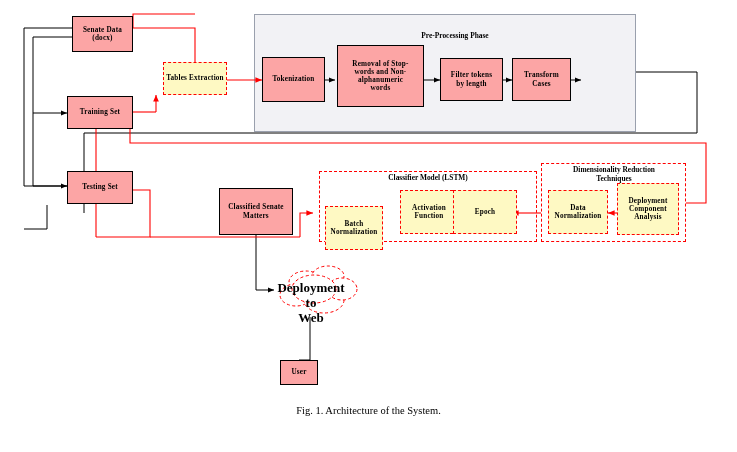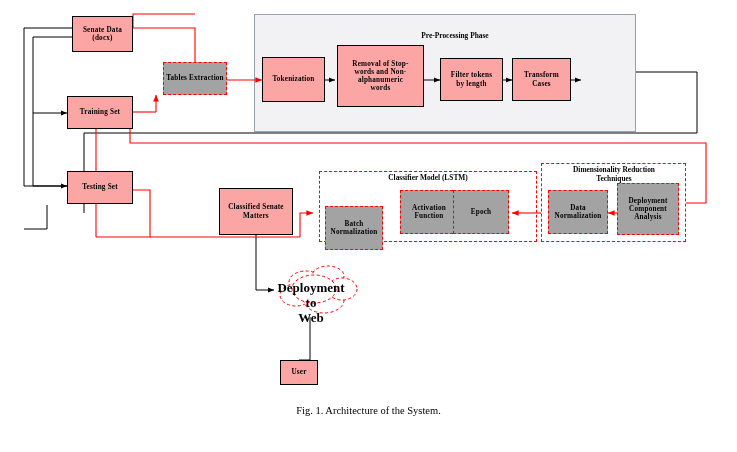--- a/index.html
+++ b/index.html
@@ -55,21 +55,21 @@
     line-height: 1.15;
   }
   .dashed-red {
     position: absolute;
     box-sizing: border-box;
     border: 1px dashed #ff0000;
     background: transparent;
   }
   .dashed-red-box {
     border: 1px dashed #ff0000;
-    background: #a3a3a3;
+    background: #fef9c3;
     font-size: 7.2px;
     padding: 1px 2px;
   }
   .cloud-label {
     position: absolute;
     font-size: 13px;
     font-weight: bold;
     text-align: center;
     width: 78px;
     line-height: 1.15;
@@ -186,21 +186,21 @@
 
   <div class="node box" style="left:219px; top:188px; width:74px; height:47px; white-space:pre-line;">Classified  Senate
 Matters</div>
 
   <div class="node dashed-red-box" style="left:325px; top:206px; width:58px; height:44px; white-space:pre-line;">Batch
 Normalization</div>
 
   <div class="node dashed-red-box" style="left:400px; top:190px; width:58px; height:44px; white-space:pre-line;">Activation
 Function</div>
 
-  <div class="node dashed-red-box" style="left:453px; top:190px; width:56px; height:44px; white-space:pre-line;">Epoch</div>
+  <div class="node dashed-red-box" style="left:453px; top:190px; width:64px; height:44px; white-space:pre-line;">Epoch</div>
 
   <div class="node dashed-red-box" style="left:548px; top:190px; width:60px; height:44px; white-space:pre-line;">Data
 Normalization</div>
 
   <div class="node dashed-red-box" style="left:617px; top:183px; width:62px; height:52px; white-space:pre-line;">Deployment
 Component
 Analysis</div>
 
   <svg width="110" height="64" style="left:272px; top:262px;">
     <g fill="#ffffff" stroke="#ff0000" stroke-width="1" stroke-dasharray="3,2.5">

